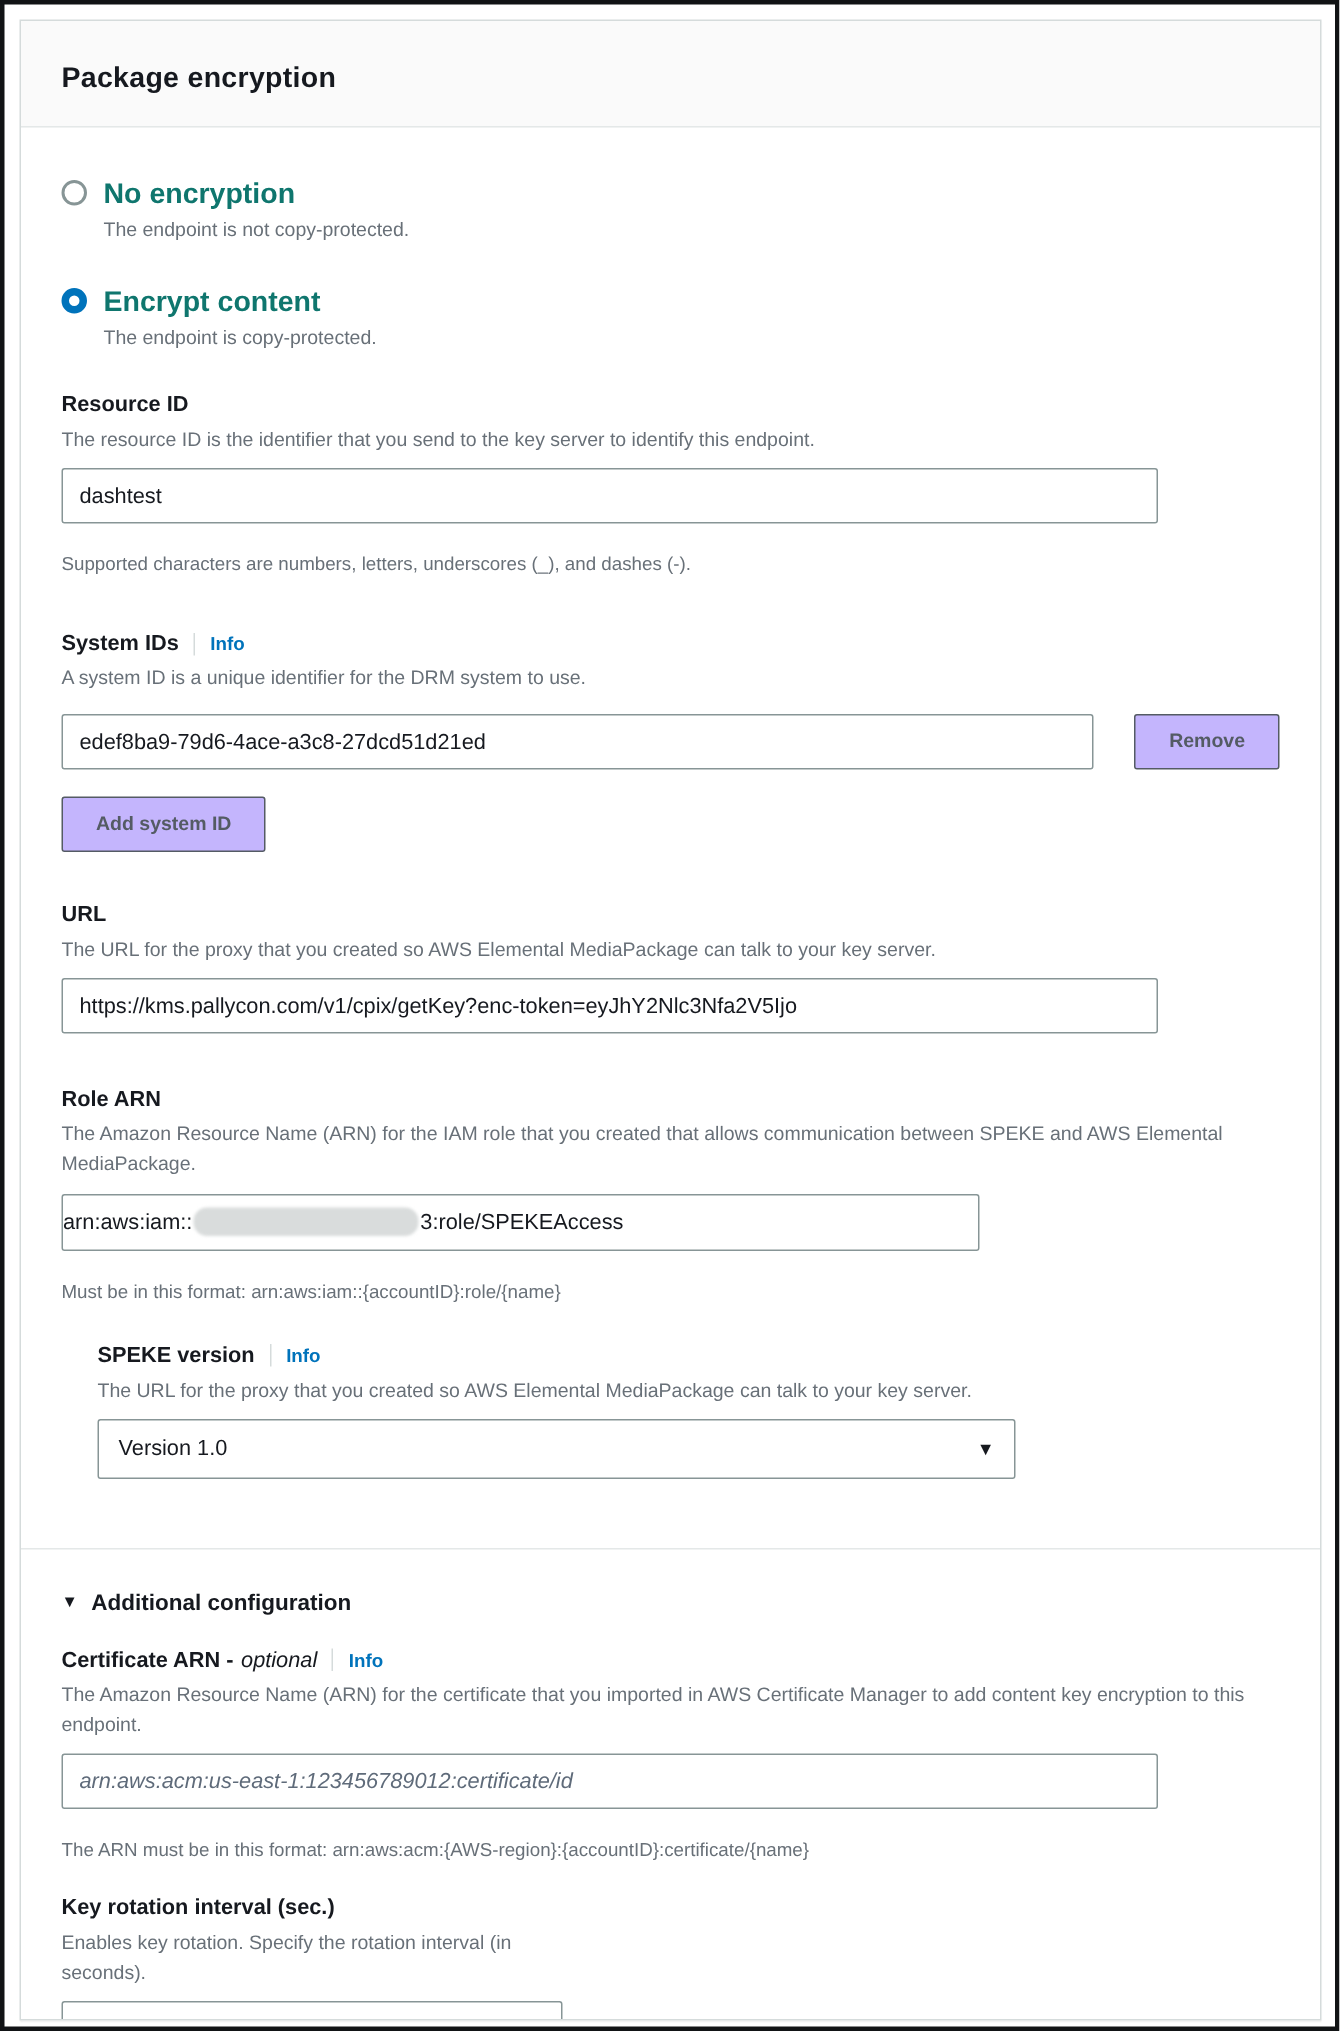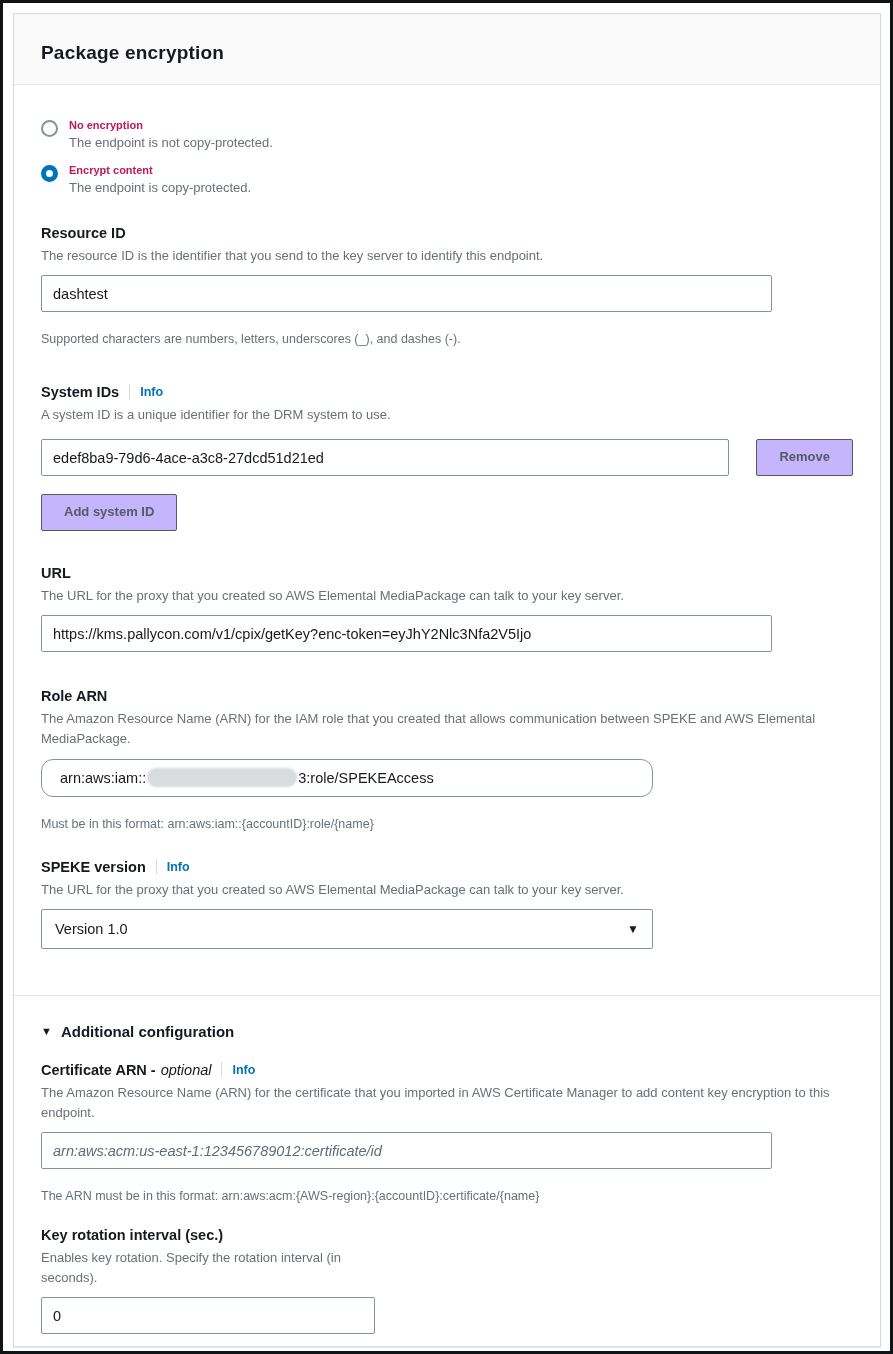--- a/index.html
+++ b/index.html
@@ -34,40 +34,40 @@
     font-weight: 700;
     color: #16191f;
     letter-spacing: 0.2px;
   }
 
   .card-body { padding: 0 27px; }
 
   
   .radio-group { padding-top: 34px; }
   .radio-option { display: flex; align-items: flex-start; cursor: pointer; }
-  .radio-option + .radio-option { margin-top: 14px; }
+  .radio-option + .radio-option { margin-top: 31px; }
   .radio-circle {
     flex: none;
     width: 17px; height: 17px;
     border-radius: 50%;
     border: 2px solid #879596;
     background: #fff;
     margin-top: 1px;
   }
   .radio-circle.selected { border: 5.5px solid #0073bb; }
   .radio-texts { margin-left: 11px; }
-  .radio-label { font-size: 11px; font-weight: 700; color: #be185d; }
+  .radio-label { font-size: 19px; font-weight: 700; color: #0f766e; }
   .radio-desc { font-size: 13px; color: #687078; margin-top: 4px; }
 
   
   .field-resource { margin-top: 30px; }
   .field-system   { margin-top: 38px; }
   .field-url      { margin-top: 34px; }
   .field-role     { margin-top: 36px; }
-  .field-speke    { margin-top: 28px; }
+  .field-speke    { margin-top: 28px; margin-left: 24px; }
   .field-cert     { margin-top: 22px; }
   .field-keyrot   { margin-top: 24px; }
 
   .label-row { display: flex; align-items: center; }
   .field-label { font-size: 14.5px; font-weight: 700; color: #16191f; }
   .optional-label { font-style: italic; font-weight: 400; color: #16191f; margin-left: 5px; font-size: 14.5px; }
   .info-divider { width: 1px; height: 15px; background: #d5dbdb; margin: 0 10px; }
   .info-link { font-size: 12.5px; font-weight: 700; color: #0073bb; text-decoration: none; cursor: pointer; }
 
   .field-desc {
@@ -109,22 +109,22 @@
     font-family: inherit;
     cursor: pointer;
     line-height: 1.3;
   }
   .remove-btn { margin-left: 27px; }
   .add-btn { margin-top: 18px; }
 
   .arn-input {
     width: 612px; height: 38px;
     border: 1px solid #879596;
-    border-radius: 12px;
-    padding: 0 18px;
+    border-radius: 2px;
+    padding: 0 0;
     display: flex; align-items: center;
     font-size: 14.5px; color: #16191f;
     margin-top: 9px;
     background: #fff;
     cursor: text;
   }
   .redacted-box {
     width: 150px; height: 19px;
     background: #d9dcdc;
     border-radius: 9px;

